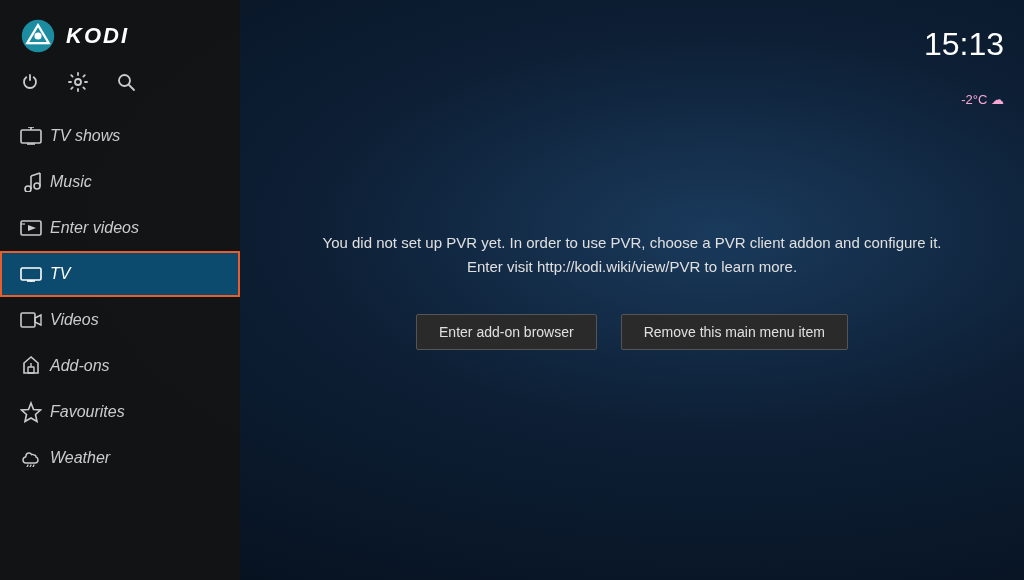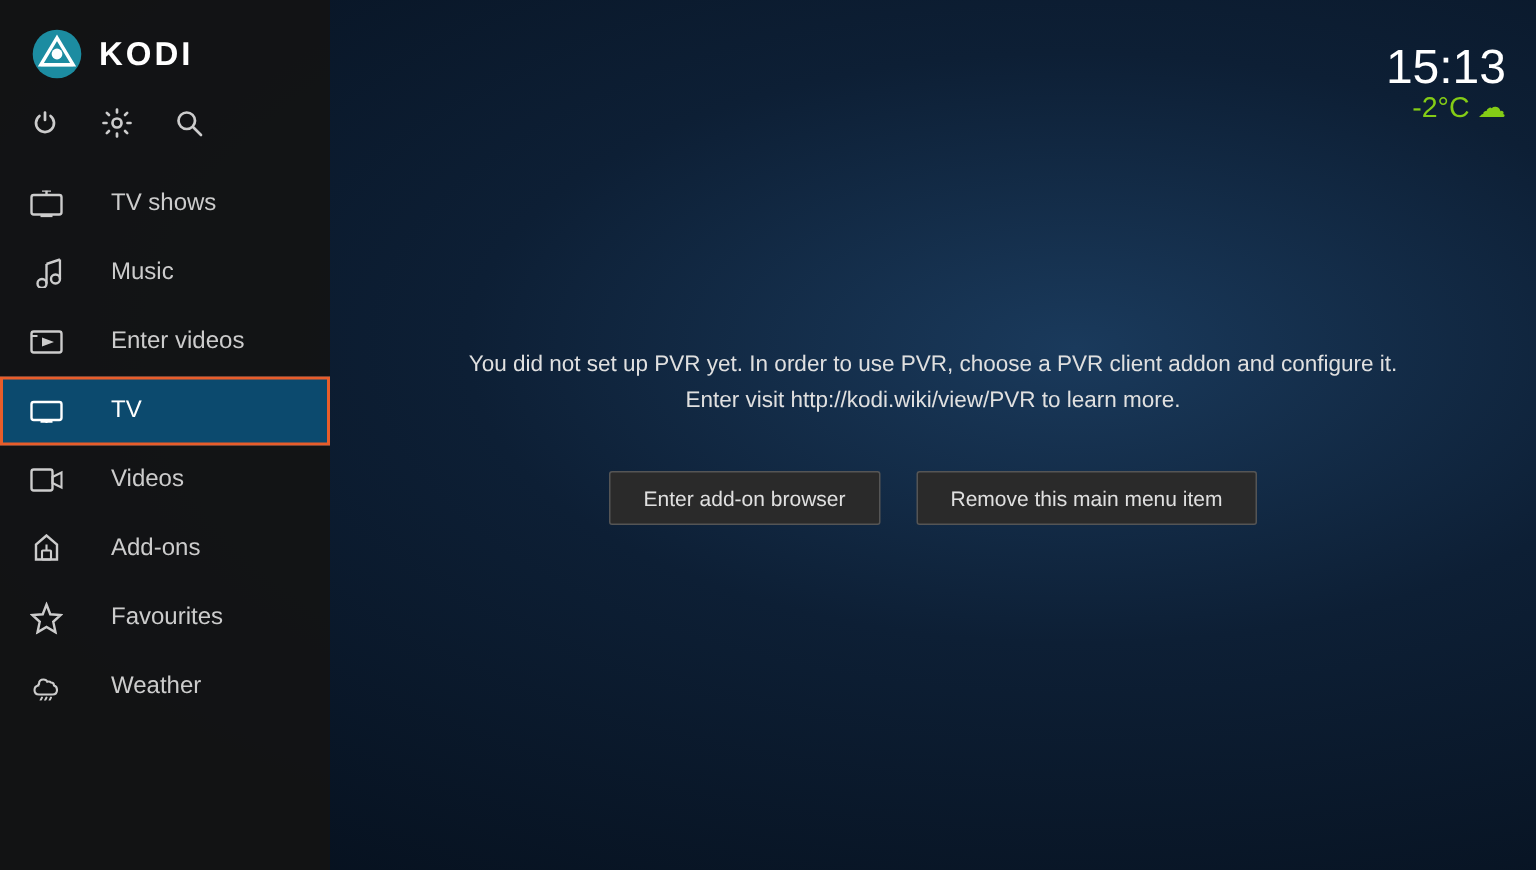--- a/index.html
+++ b/index.html
@@ -17,28 +17,29 @@
     
     .main-bg {
       position: absolute;
       inset: 0;
       background: radial-gradient(ellipse at 70% 40%, #1a3a5c 0%, #0d1f35 40%, #050e1a 100%);
       z-index: 0;
     }
 
     
     .sidebar {
-      width: 220px;
+      width: 240px;
       height: 100%;
       background: rgba(20, 20, 20, 0.92);
       position: relative;
       z-index: 10;
       display: flex;
       flex-direction: column;
       flex-shrink: 0;
+      font-style: italic;
     }
 
     
     .logo-area {
       display: flex;
       align-items: center;
       padding: 18px 20px 10px 20px;
       gap: 10px;
     }
 
@@ -66,21 +67,21 @@
       color: #ccc;
       font-size: 18px;
       cursor: pointer;
     }
 
     
     .nav-item {
       display: flex;
       align-items: center;
       padding: 12px 20px;
-      gap: 32px;
+      gap: 8px;
       cursor: pointer;
       color: #ccc;
       font-size: 16px;
       transition: background 0.15s;
       position: relative;
     }
 
     .nav-item.active {
       background: #0c4a6e;
       color: #fff;
@@ -118,23 +119,24 @@
       z-index: 20;
     }
 
     .clock-time {
       font-size: 32px;
       font-weight: 300;
       line-height: 1;
     }
 
     .clock-weather {
-      font-size: 19px;
-      color: #84cc16;
+      font-size: 13px;
+      color: #f9a8d4;
       text-align: right;
+      margin-top: 32px;
     }
 
     
     .center-area {
       flex: 1;
       display: flex;
       align-items: center;
       justify-content: center;
     }
 

